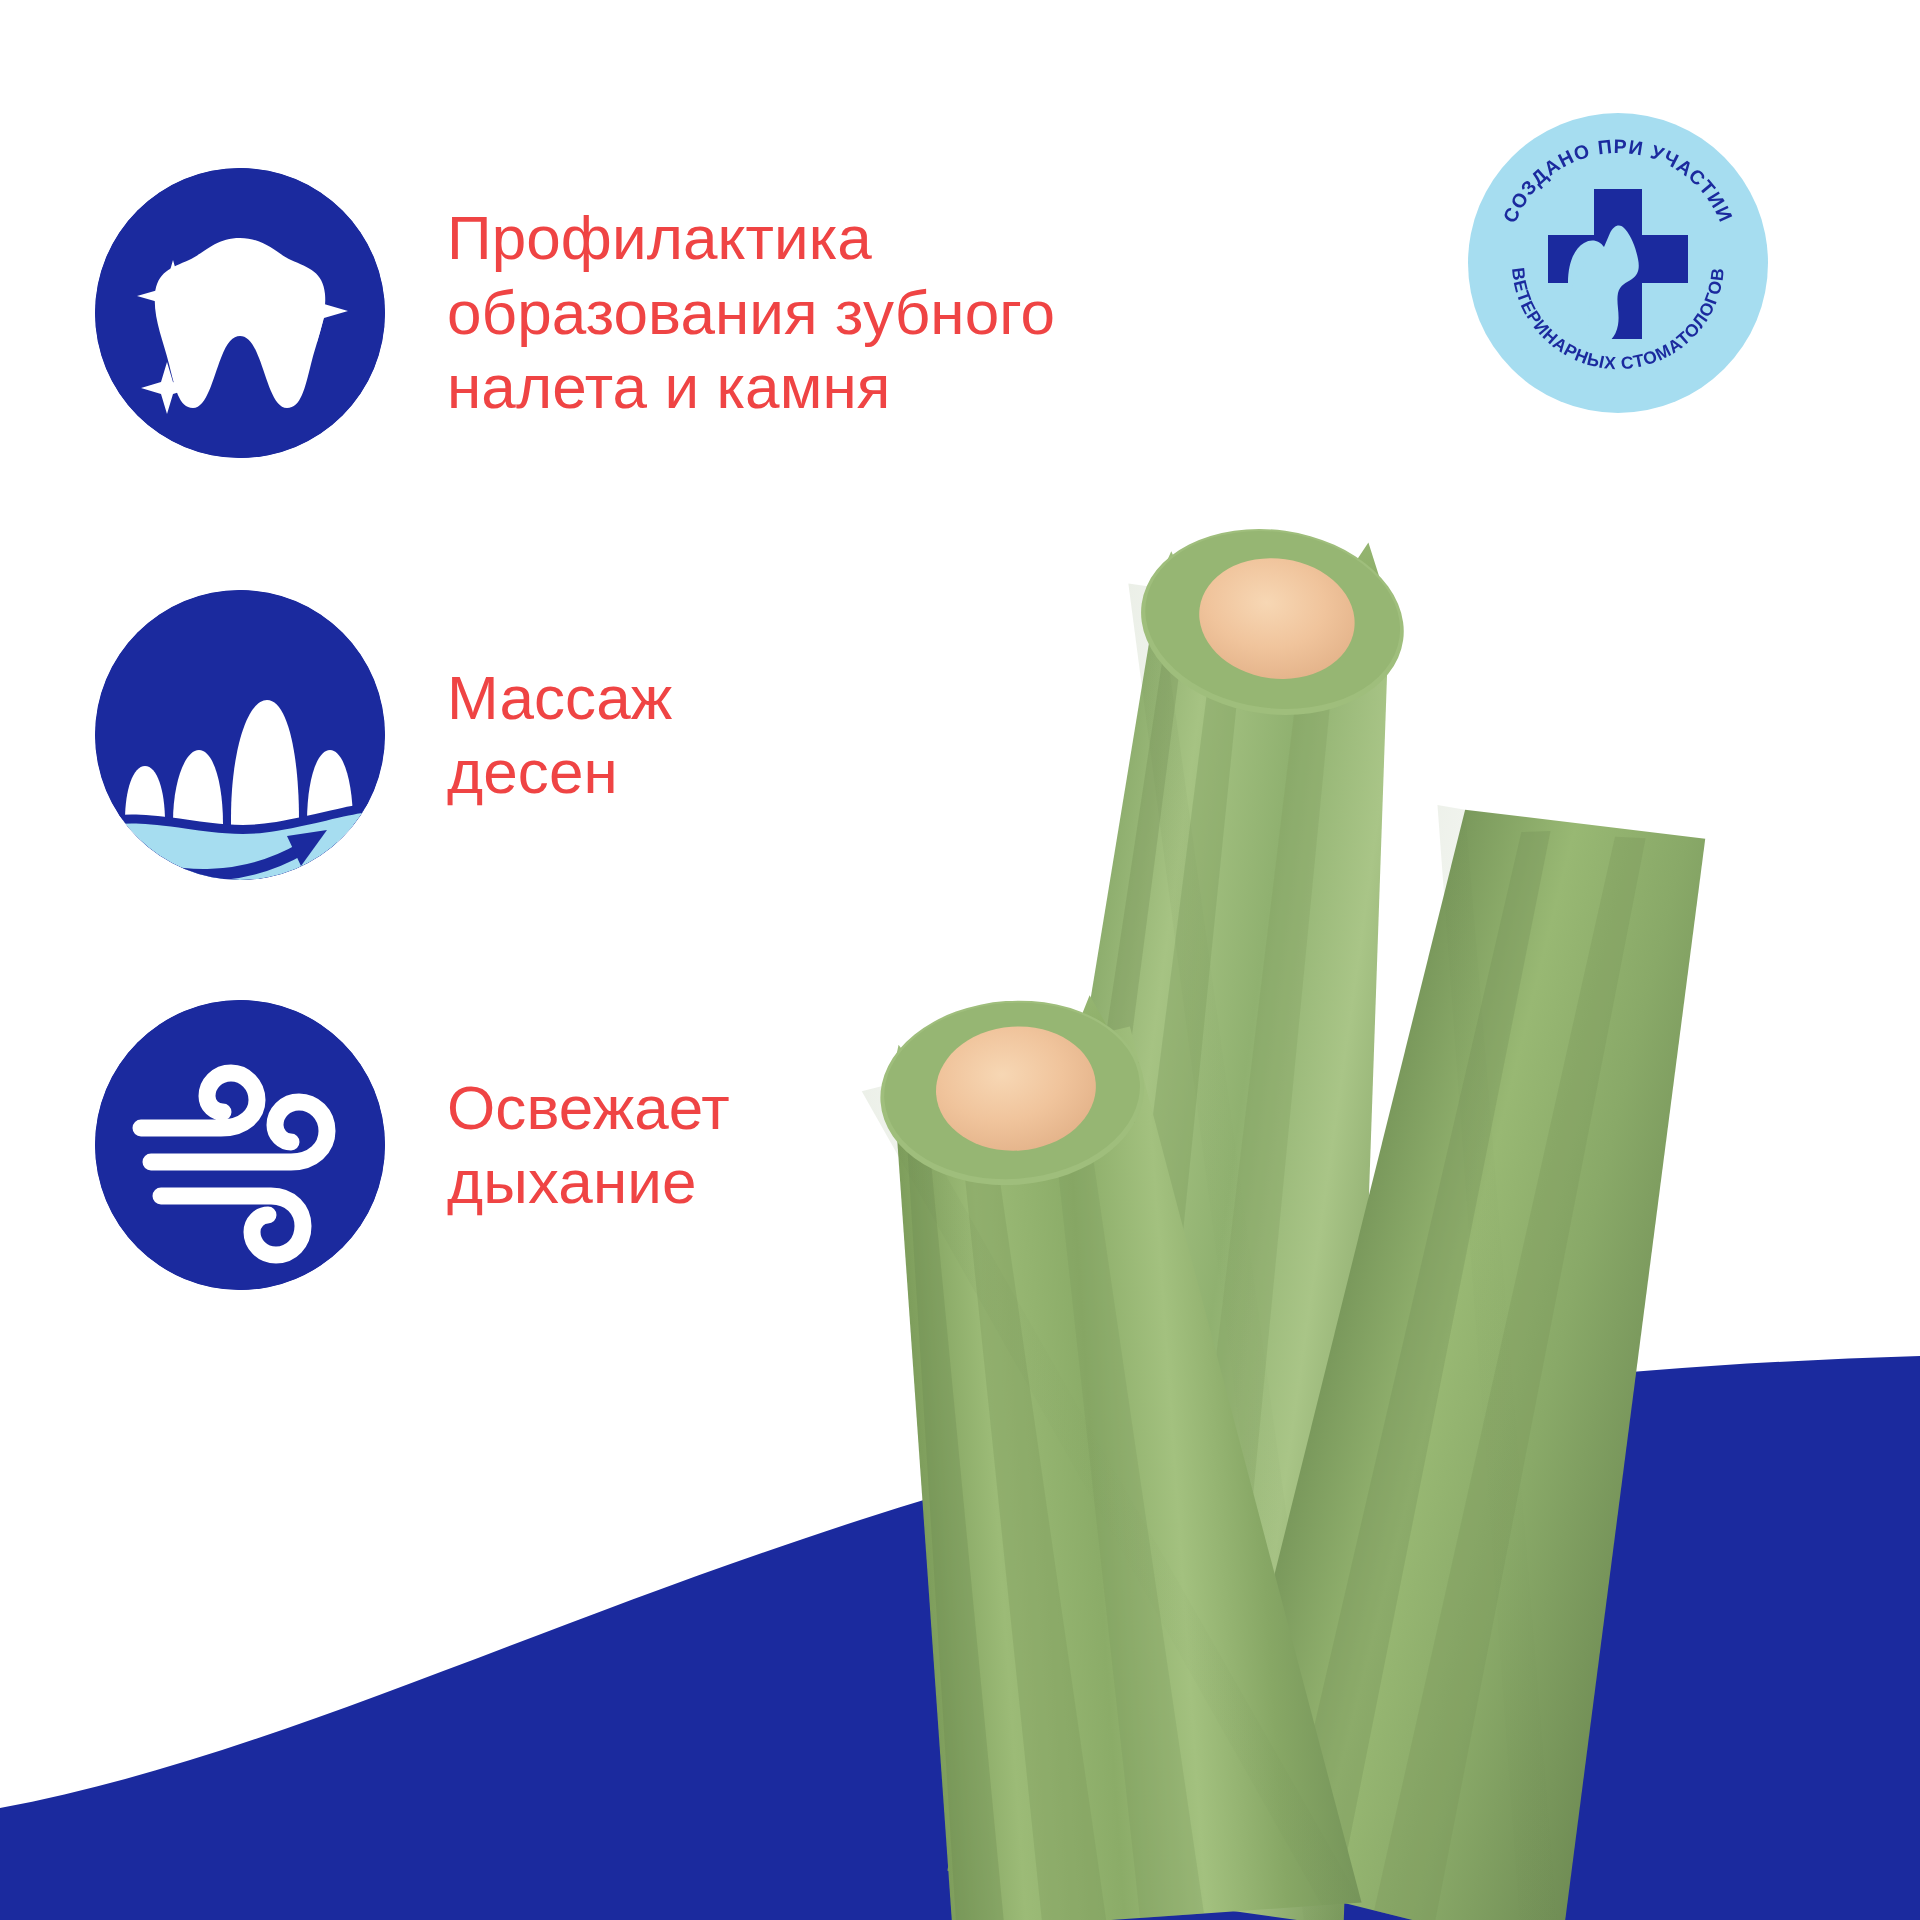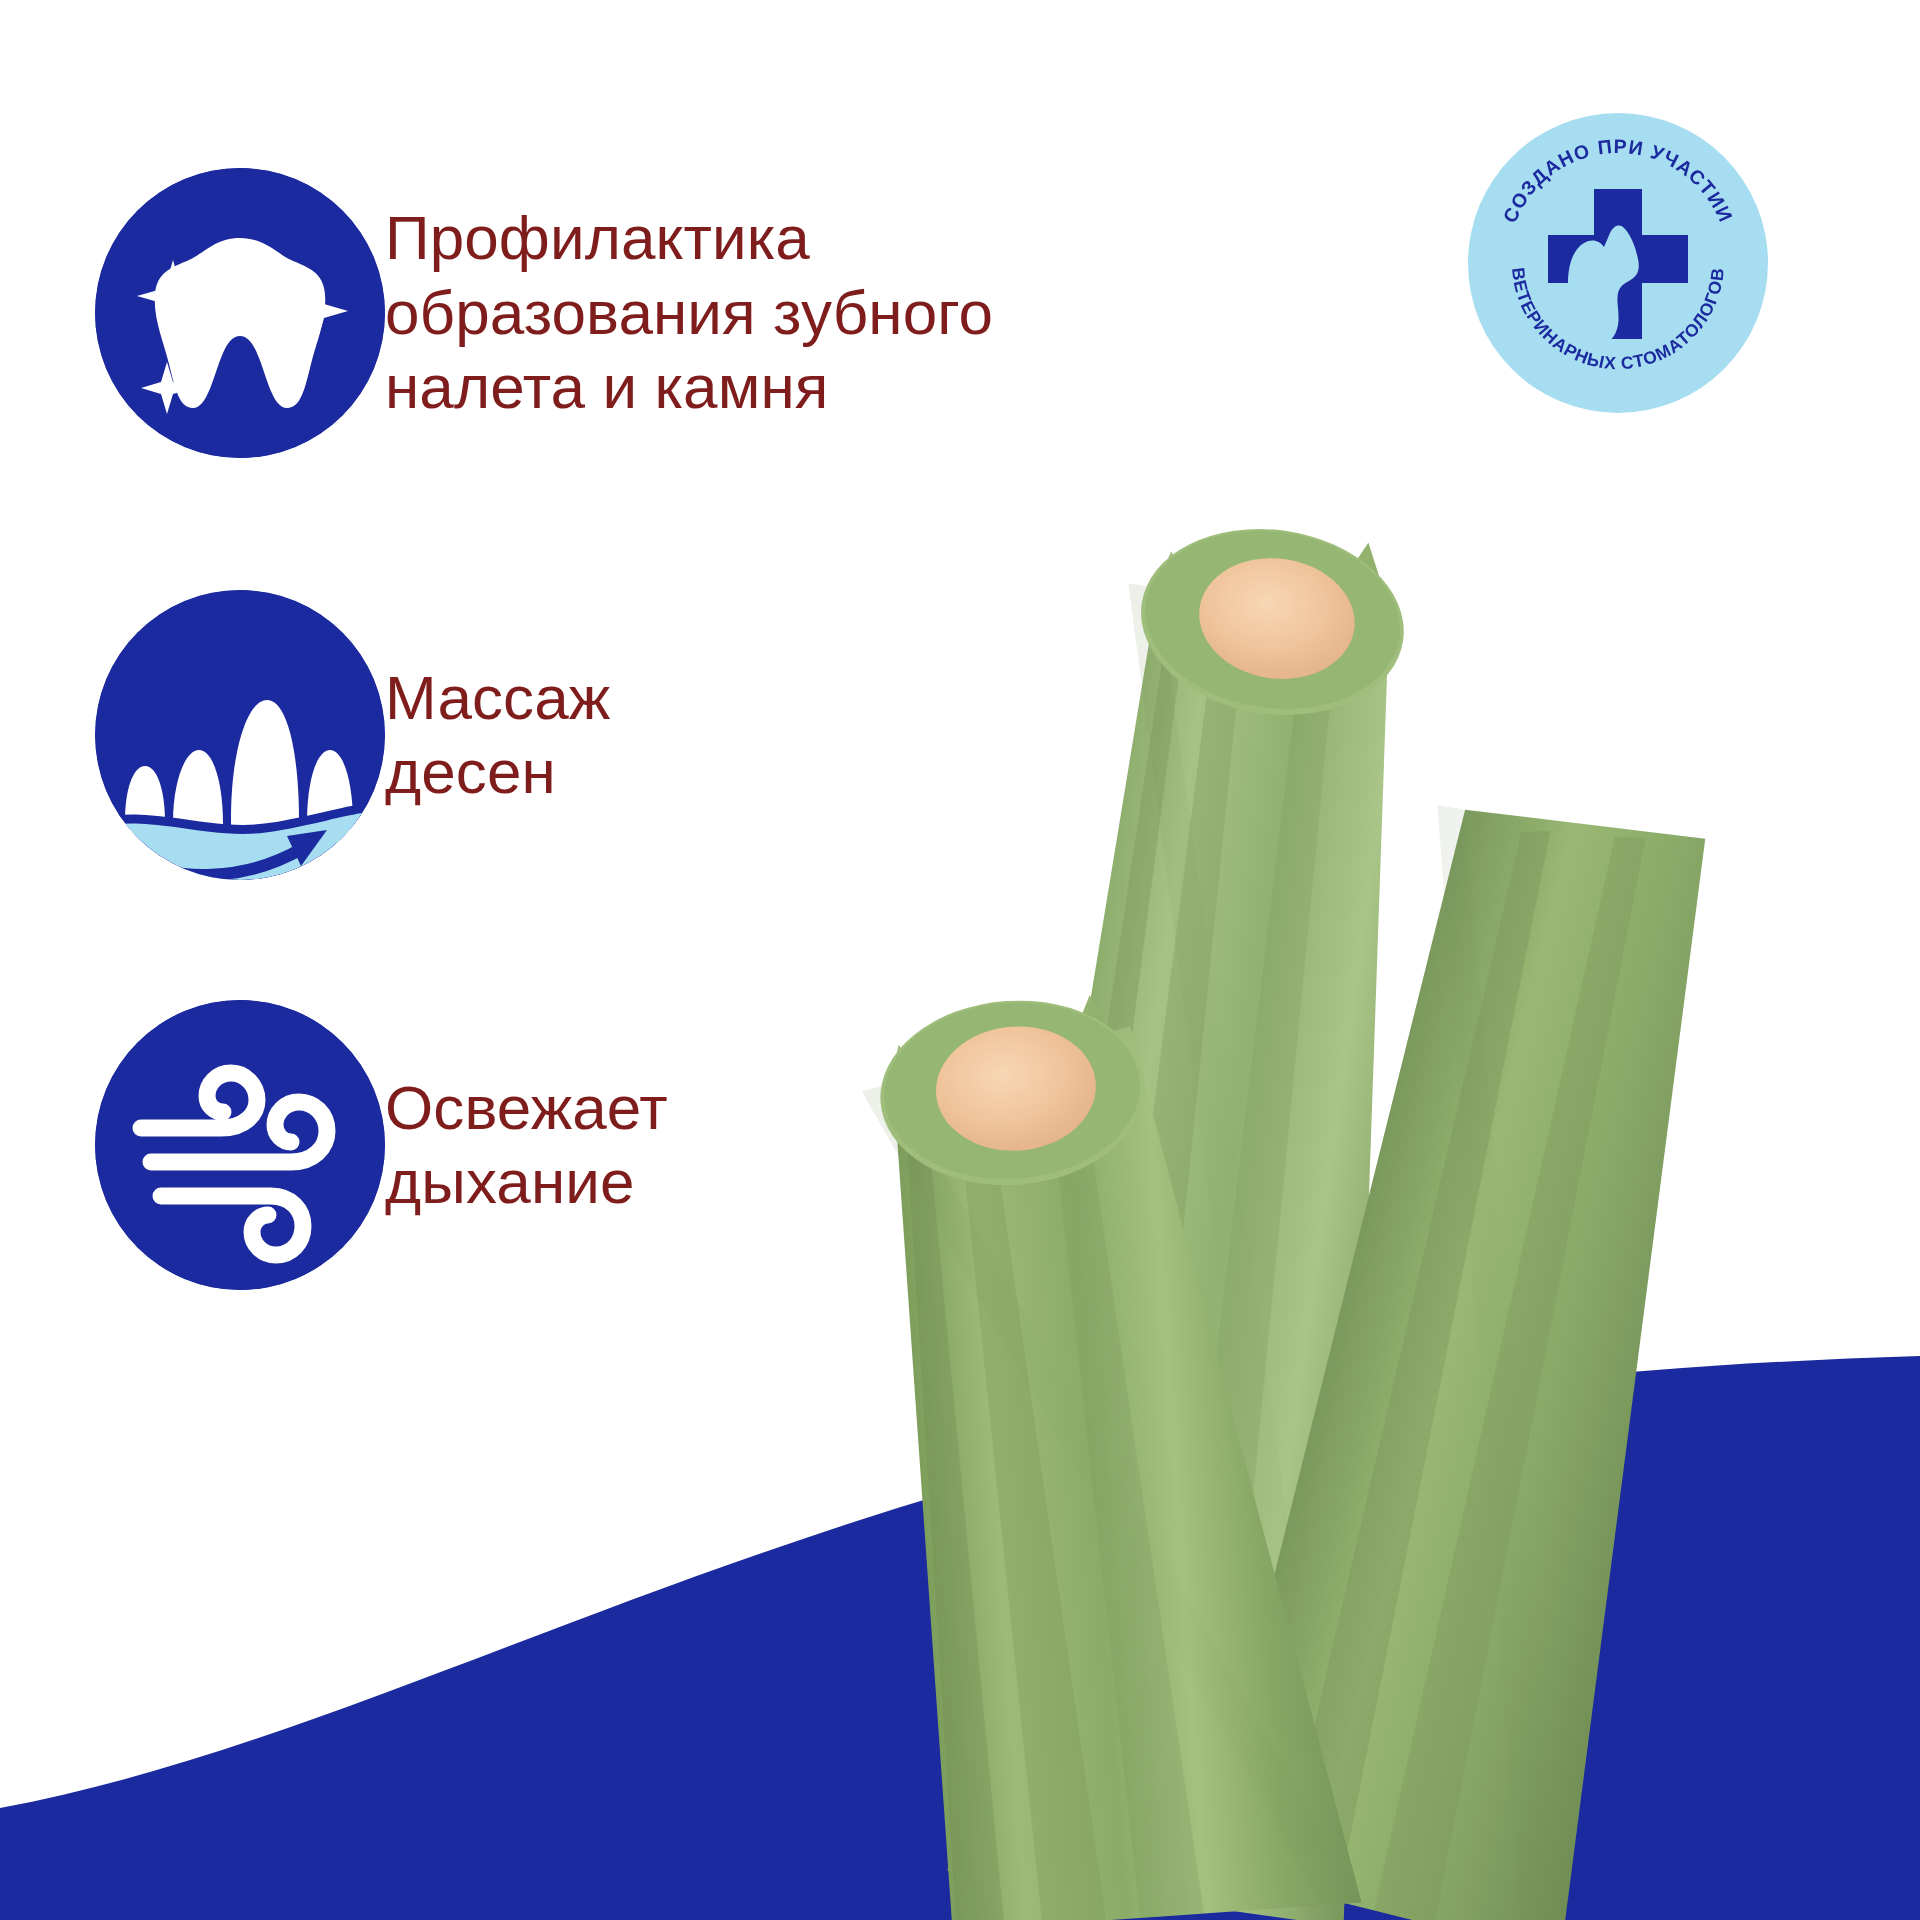--- a/index.html
+++ b/index.html
@@ -42,21 +42,22 @@
   .feature-icon {
     width:290px; height:290px;
     border-radius:50%;
     background:#1B2A9E;
     flex:0 0 auto;
     position:relative;
     overflow:hidden;
   }
   .feature-icon svg { display:block; width:100%; height:100%; }
   .feature-text {
-    color:#7f1d1d;
+    margin-left:62px;
+    color:#ef4444;
     font-size:62px;
     line-height:1.20;
     font-weight:400;
     letter-spacing:0.1px;
     white-space:pre-line;
     max-width:760px;
   }
 
   #feature-1 { left:95px; top:168px; }
   #feature-2 { left:95px; top:590px; }

